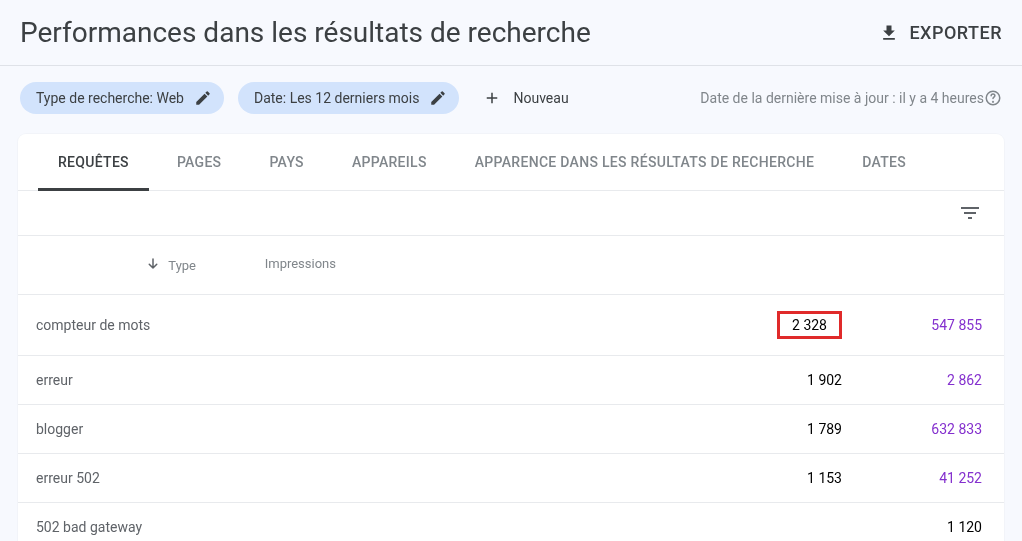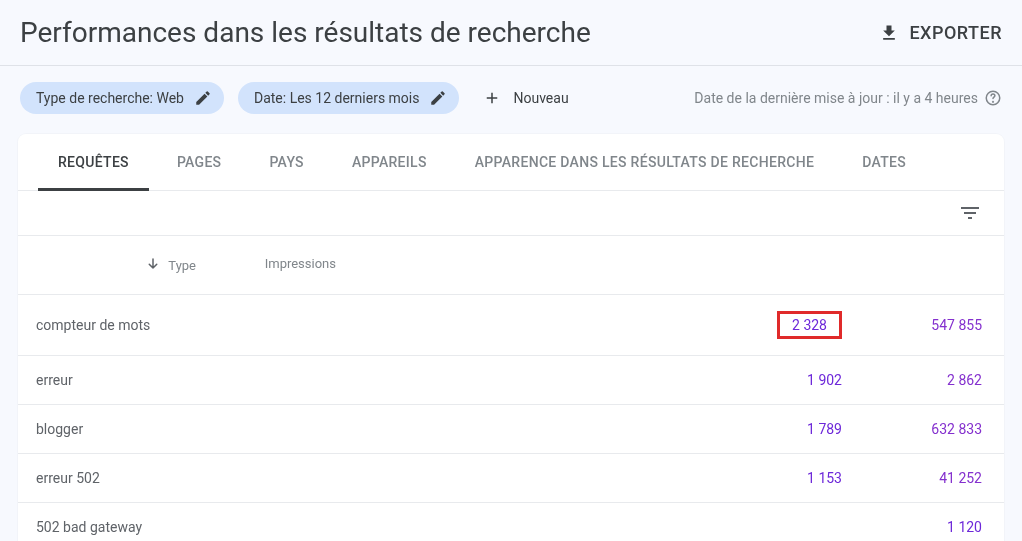--- a/index.html
+++ b/index.html
@@ -65,21 +65,20 @@
       font-size: 14px;
       color: #3c4043;
       cursor: pointer;
       margin-left: 10px;
     }
     .last-update {
       color: #80868b;
       font-size: 14px;
       display: inline-flex;
       align-items: center;
-      gap: 6px;
     }
     .card {
       background: #fff;
       border-radius: 8px;
       margin: 0 18px;
       box-shadow: 0 0 0 1px rgba(0,0,0,0.02);
       overflow: hidden;
     }
     .tabs {
       display: flex;
@@ -136,21 +135,21 @@
       align-items: center;
       padding: 16px 22px 16px 18px;
       border-bottom: 1px solid #e8eaed;
       font-size: 14px;
     }
     .table-row:last-child { border-bottom: none; }
     .row-query { flex: 1; color: #5f6368; }
     .row-clicks {
       width: 160px;
       text-align: right;
-      color: #6d28d9;
+      color: #000000;
     }
     .row-impressions {
       width: 140px;
       text-align: right;
       color: #8430ce;
     }
     .highlight-box {
       display: inline-block;
       border: 3px solid #e02a2a;
       padding: 3px 12px;

